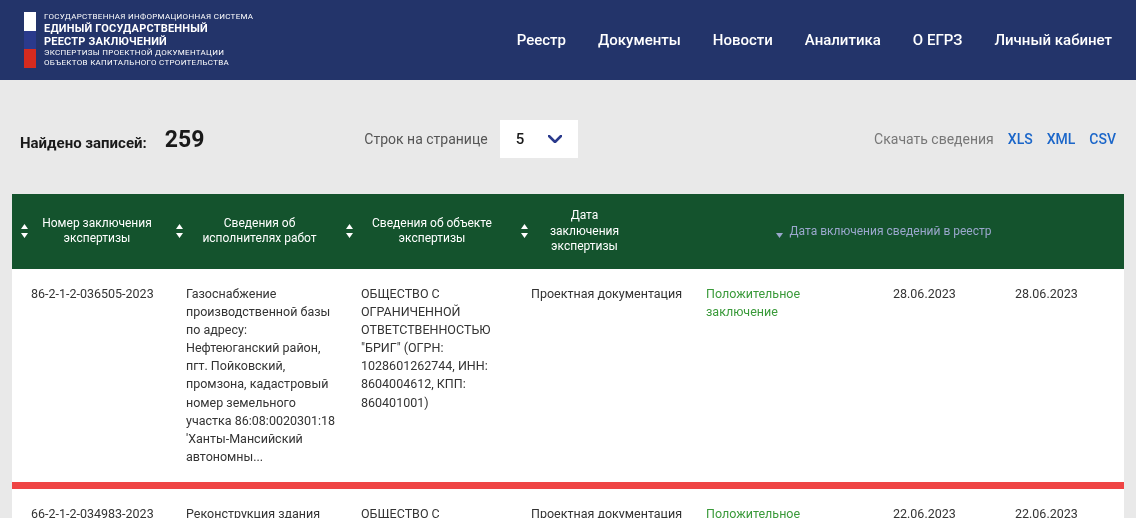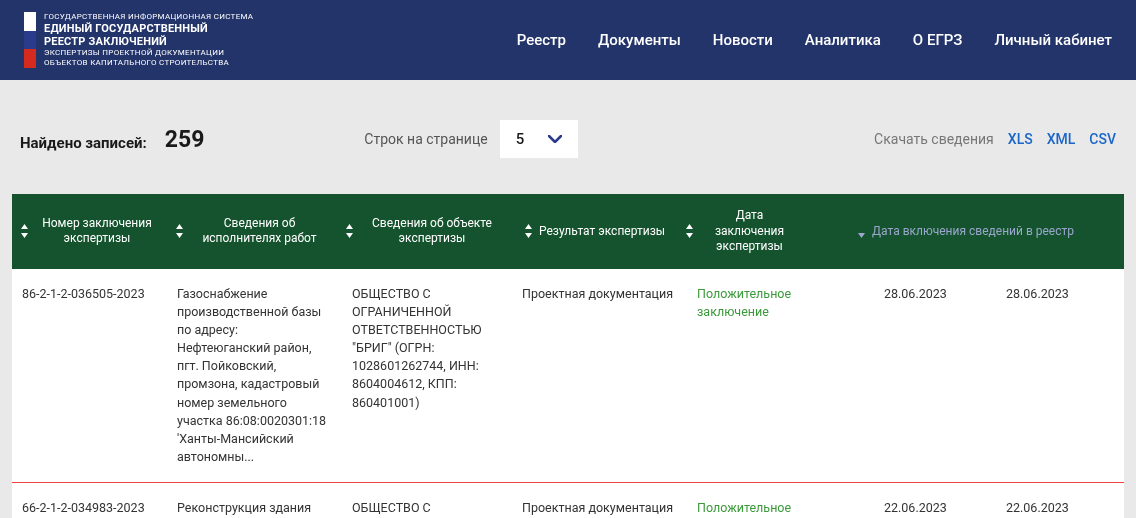--- a/index.html
+++ b/index.html
@@ -131,21 +131,22 @@
     .col-2 { width: 175px; }
     .col-3 { width: 170px; }
     .col-4 { width: 175px; }
     .col-5 { width: 165px; }
     .col-6 { width: 130px; }
     .col-7 { width: 140px; flex: 1; }
     .th.col-7 { color: #9aa7cc; }
     .tbody { }
     .trow {
       display: flex;
-      border-bottom: 1px solid #ef4444;
+      border-bottom: 7px solid #ef4444;
+      padding-left: 9px;
     }
     .td {
       padding: 16px 10px;
       font-size: 12.5px;
       line-height: 1.45;
       color: #333;
     }
     .td.col-1 { color: #333; }
     .result-positive { color: #3a9a3a; }
     .td.col-6 { text-align: left; padding-left: 32px; }
@@ -222,28 +223,20 @@
       <span>Сведения об исполнителях работ</span>
     </div>
     <div class="th col-4">
       <span class="sort-icon">
           <svg width="9" height="14" viewBox="0 0 9 14">
             <path d="M4.5 0 L8 5 L1 5 Z M4.5 14 L1 9 L8 9 Z" fill="#fff"></path>
           </svg>
         </span>
       <span>Сведения об объекте экспертизы</span>
     </div>
-    <div class="th col-5">
-      <span class="sort-icon">
-          <svg width="9" height="14" viewBox="0 0 9 14">
-            <path d="M4.5 0 L8 5 L1 5 Z M4.5 14 L1 9 L8 9 Z" fill="#fff"></path>
-          </svg>
-        </span>
-      <span>Результат экспертизы</span>
-    </div>
     <div class="th col-6">
       <span class="sort-icon">
           <svg width="9" height="14" viewBox="0 0 9 14">
             <path d="M4.5 0 L8 5 L1 5 Z M4.5 14 L1 9 L8 9 Z" fill="#fff"></path>
           </svg>
         </span>
       <span>Дата заключения экспертизы</span>
     </div>
     <div class="th col-7">
       <span class="sort-icon">

